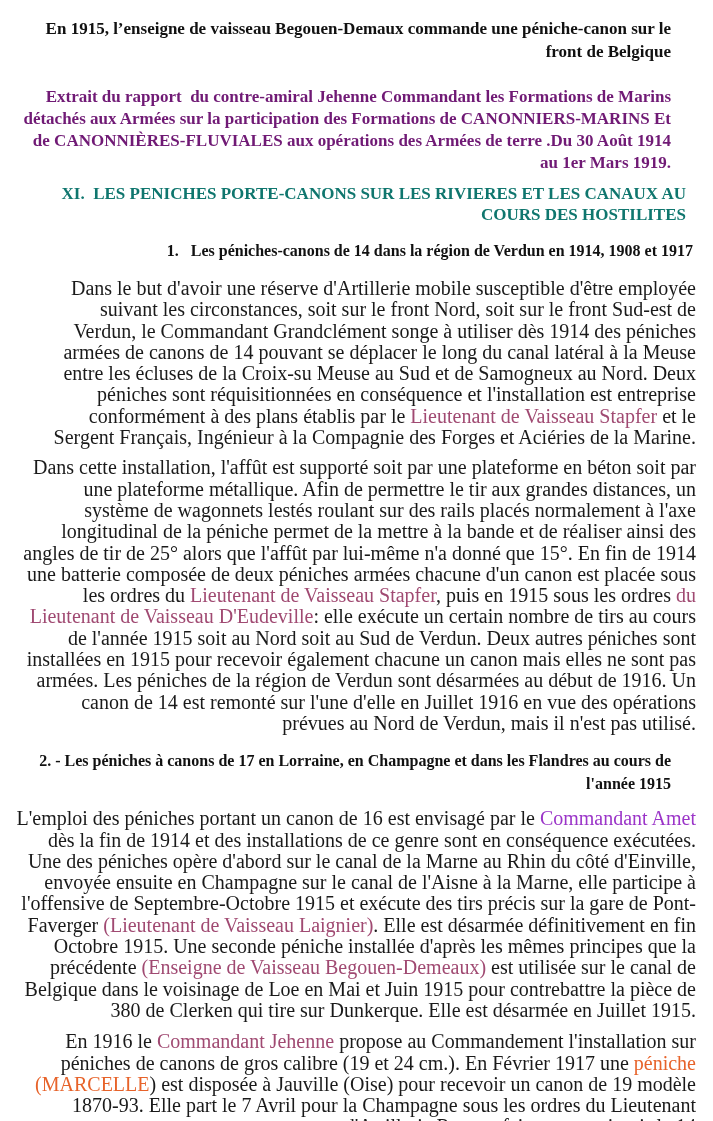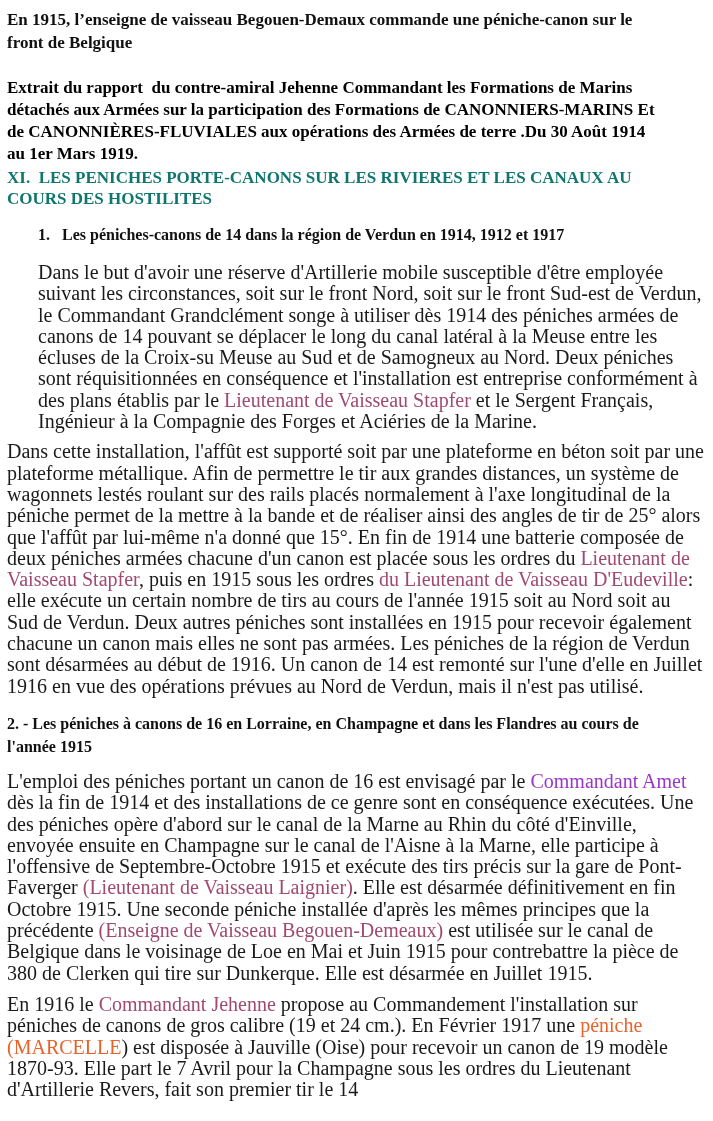--- a/index.html
+++ b/index.html
@@ -2,21 +2,21 @@
 <html><head>
 <meta charset="utf-8">
 <style>
   html,body { margin:0; padding:0; background:#ffffff; }
   body {
     width:713px; height:1121px; overflow:hidden;
     font-family:"Liberation Serif","DejaVu Serif",serif;
     color:#1a1a1a;
   }
   .doc { padding:8px 8px 0 7px; width:698px; }
-  p { margin:0; }
+  p { margin:9px;text-align:right; }
   .pre { white-space:pre-wrap; }
 
   .title {
     font-weight:bold; font-size:17px; line-height:23px;
     color:#111111; max-width:655px;
   }
   .extract {
     font-weight:bold; font-size:17px; line-height:22px;
     margin-top:23px; max-width:655px;
   }
@@ -41,29 +41,29 @@
   .seg-maroon { }
   .seg-purple { }
   .seg-orange { font-weight:normal; }
 </style>
 </head>
 <body>
 
 <div class="doc">
   <p class="title pre" style="color: rgb(17, 17, 17);">En 1915, l’enseigne de vaisseau Begouen-Demaux commande une péniche-canon sur le front de Belgique</p>
 
-  <p class="extract pre" style="color: #000000;">Extrait du rapport  du contre-amiral Jehenne Commandant les Formations de Marins détachés aux Armées sur la participation des Formations de CANONNIERS-MARINS Et de CANONNIÈRES-FLUVIALES aux opérations des Armées de terre .Du 30 Août 1914 au 1er Mars 1919.</p>
+  <p class="extract pre" style="color: #701a75;">Extrait du rapport  du contre-amiral Jehenne Commandant les Formations de Marins détachés aux Armées sur la participation des Formations de CANONNIERS-MARINS Et de CANONNIÈRES-FLUVIALES aux opérations des Armées de terre .Du 30 Août 1914 au 1er Mars 1919.</p>
 
   <p class="chapter pre" style="color: #0f766e;">XI.  LES PENICHES PORTE-CANONS SUR LES RIVIERES ET LES CANAUX AU COURS DES HOSTILITES</p>
 
-  <p class="sec-heading h-s1 pre">1.   Les péniches-canons de 14 dans la région de Verdun en 1914, 1912 et 1917</p>
+  <p class="sec-heading h-s1 pre">1.   Les péniches-canons de 14 dans la région de Verdun en 1914, 1908 et 1917</p>
 
   <p class="body-para p-s1a"><span>Dans le but d'avoir une réserve d'Artillerie mobile susceptible d'être employée suivant les circonstances, soit sur le front Nord, soit sur le front Sud-est de Verdun, le Commandant Grandclément songe à utiliser dès 1914 des péniches armées de canons de 14 pouvant se déplacer le long du canal latéral à la Meuse entre les écluses de la Croix-su Meuse au Sud et de Samogneux au Nord. Deux péniches sont réquisitionnées en conséquence et l'installation est entreprise conformément à des plans établis par le </span><span class="seg-maroon" style="color: rgb(160, 74, 114);">Lieutenant de Vaisseau Stapfer</span><span> et le Sergent Français, Ingénieur à la Compagnie des Forges et Aciéries de la Marine.</span></p>
 
   <p class="body-para p-s1b"><span>Dans cette installation, l'affût est supporté soit par une plateforme en béton soit par une plateforme métallique. Afin de permettre le tir aux grandes distances, un système de wagonnets lestés roulant sur des rails placés normalement à l'axe longitudinal de la péniche permet de la mettre à la bande et de réaliser ainsi des angles de tir de 25° alors que l'affût par lui-même n'a donné que 15°. En fin de 1914 une batterie composée de deux péniches armées chacune d'un canon est placée sous les ordres du </span><span class="seg-maroon" style="color: rgb(160, 74, 114);">Lieutenant de Vaisseau Stapfer</span><span>, puis en 1915 sous les ordres </span><span class="seg-maroon" style="color: rgb(160, 74, 114);">du Lieutenant de Vaisseau D'Eudeville</span><span>: elle exécute un certain nombre de tirs au cours de l'année 1915 soit au Nord soit au Sud de Verdun. Deux autres péniches sont installées en 1915 pour recevoir également chacune un canon mais elles ne sont pas armées. Les péniches de la région de Verdun sont désarmées au début de 1916. Un canon de 14 est remonté sur l'une d'elle en Juillet 1916 en vue des opérations prévues au Nord de Verdun, mais il n'est pas utilisé.</span></p>
 
-  <p class="sec-heading h-s2 pre">2. - Les péniches à canons de 16 en Lorraine, en Champagne et dans les Flandres au cours de l'année 1915</p>
+  <p class="sec-heading h-s2 pre">2. - Les péniches à canons de 17 en Lorraine, en Champagne et dans les Flandres au cours de l'année 1915</p>
 
   <p class="body-para p-s2"><span>L'emploi des péniches portant un canon de 16 est envisagé par le </span><span class="seg-purple" style="color: rgb(155, 53, 200);">Commandant Amet</span><span> dès la fin de 1914 et des installations de ce genre sont en conséquence exécutées. Une des péniches opère d'abord sur le canal de la Marne au Rhin du côté d'Einville, envoyée ensuite en Champagne sur le canal de l'Aisne à la Marne, elle participe à l'offensive de Septembre-Octobre 1915 et exécute des tirs précis sur la gare de Pont-Faverger </span><span class="seg-maroon" style="color: rgb(160, 74, 114);">(Lieutenant de Vaisseau Laignier)</span><span>. Elle est désarmée définitivement en fin Octobre 1915. Une seconde péniche installée d'après les mêmes principes que la précédente </span><span class="seg-maroon" style="color: rgb(160, 74, 114);">(Enseigne de Vaisseau Begouen-Demeaux)</span><span> est utilisée sur le canal de Belgique dans le voisinage de Loe en Mai et Juin 1915 pour contrebattre la pièce de 380 de Clerken qui tire sur Dunkerque. Elle est désarmée en Juillet 1915.</span></p>
 
 
   <p class="body-para p-s3"><span>En 1916 le </span><span class="seg-maroon" style="color: rgb(160, 74, 114);">Commandant Jehenne</span><span> propose au Commandement l'installation sur péniches de canons de gros calibre (19 et 24 cm.). En Février 1917 une </span><span class="seg-orange" style="color: rgb(231, 99, 42);">péniche (MARCELLE</span><span>) est disposée à Jauville (Oise) pour recevoir un canon de 19 modèle 1870-93. Elle part le 7 Avril pour la Champagne sous les ordres du Lieutenant d'Artillerie Revers, fait son premier tir le 14</span></p>
 </div>
 
 </body></html>

